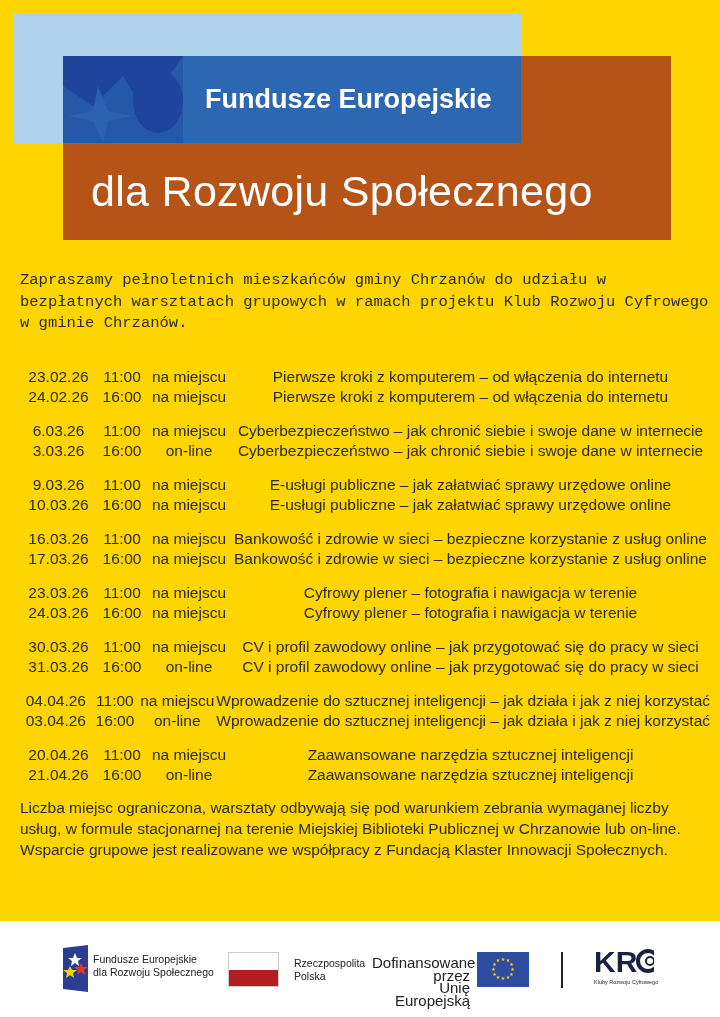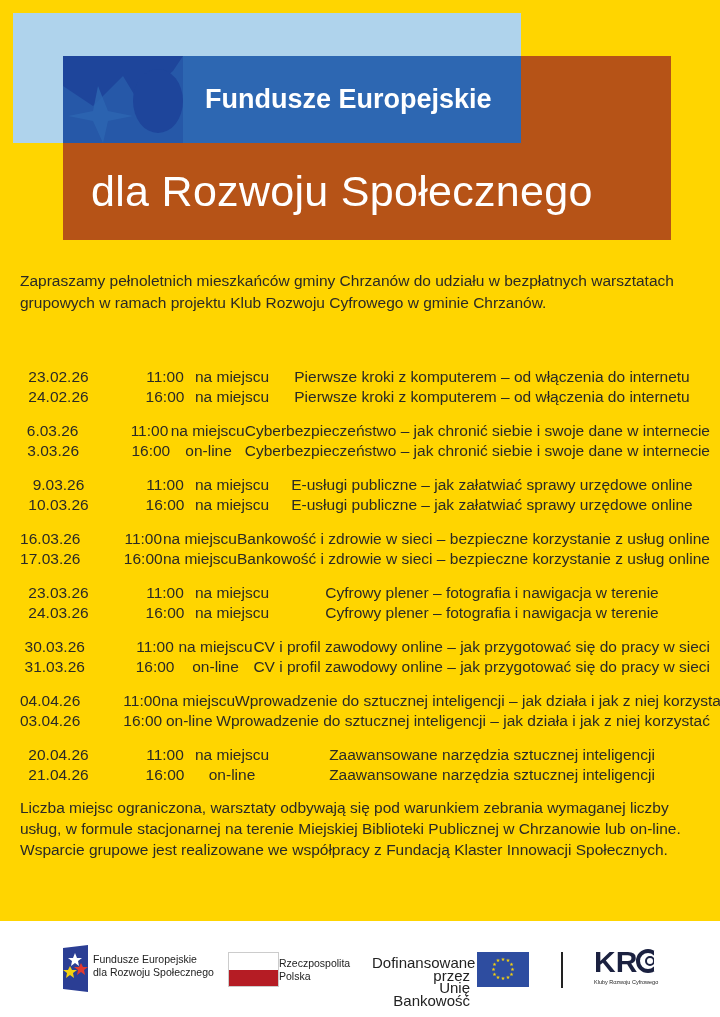--- a/index.html
+++ b/index.html
@@ -36,48 +36,48 @@
   .title-2 {
     position: absolute; left: 63px; top: 143px; width: 608px; height: 97px;
     display: flex; align-items: center;
     color: #fff; font-size: 43px; font-weight: normal;
     padding-left: 28px; box-sizing: border-box; letter-spacing: 0.3px;
   }
   .intro {
     position: absolute; left: 20px; top: 270px; width: 690px;
     font-size: 15.5px; line-height: 21.5px;
   }
-  .intro p { margin: 0; }
+  .intro p { margin: 0; font-family: Liberation Mono, monospace; }
   .schedule {
     position: absolute; left: 20px; top: 367px; width: 690px;
   }
   .group { margin-bottom: 15px; }
   .row {
     display: flex; font-size: 15.5px; line-height: 19.5px; white-space: nowrap; text-align: center;
   }
   .row .date { width: 77px; }
-  .row .time { width: 50px; margin-left: 43px; }
+  .row .time { width: 50px; }
   .row .mode { width: 84px; }
   .row .topic { flex: 1; }
   .outro {
     position: absolute; left: 20px; top: 797px; width: 690px;
     font-size: 15.5px; line-height: 21px;
   }
   .footer {
     position: absolute; left: 0; top: 921px; width: 720px; height: 96px;
     background: #ffffff;
   }
   .fe-logo { position: absolute; left: 63px; top: 24px; }
   .fe-text {
     position: absolute; left: 93px; top: 32px; font-size: 10.5px; line-height: 12.5px; color: #222;
   }
   .flag { position: absolute; left: 228px; top: 31px; width: 51px; height: 35px; border: 1px solid #ccc; box-sizing: border-box; }
   .flag .w { height: 50%; background: #fff; }
   .flag .r { height: 50%; background: #B51C24; }
-  .pl-text { position: absolute; left: 279px; top: 36px; font-size: 10.5px; line-height: 12.5px; color: #222; }
+  .pl-text { position: absolute; left: 294px; top: 36px; font-size: 10.5px; line-height: 12.5px; color: #222; }
   .eu-text { position: absolute; left: 372px; top: 36px; width: 98px; text-align: right; font-size: 15px; line-height: 12.5px; color: #222; }
   .eu-flag { position: absolute; left: 477px; top: 31px; width: 52px; height: 35px; background: #2E4DA0; }
   .divider { position: absolute; left: 561px; top: 31px; width: 2px; height: 36px; background: #222; }
   .krc { position: absolute; left: 594px; top: 23px; text-decoration: underline; }
   .krc-sub { position: absolute; left: 594px; top: 58px; font-size: 5.5px; color: #222; white-space: nowrap; }
 </style>
 </head>
 <body>
 
 <div class="lightblue"></div>
@@ -231,21 +231,21 @@
   <div class="flag">
       <div class="w"></div>
       <div class="r"></div>
     </div>
   <div class="pl-text">
     <div>Rzeczpospolita</div>
     <div>Polska</div>
   </div>
   <div class="eu-text">
     <div>Dofinansowane przez</div>
-    <div>Unię Bankowość</div>
+    <div>Unię Europejską</div>
   </div>
   <div class="eu-flag">
     <svg width="52" height="35" viewBox="0 0 52 35">
       <g fill="#F5D10F" font-size="5" font-family="DejaVu Sans, sans-serif" text-anchor="middle">
         <text x="26" y="9">★</text>
           <text x="31" y="10">★</text>
           <text x="34.5" y="13.5">★</text>
         <text x="35.5" y="18.5">★</text>
           <text x="34.5" y="23.5">★</text>
           <text x="31" y="27">★</text>

